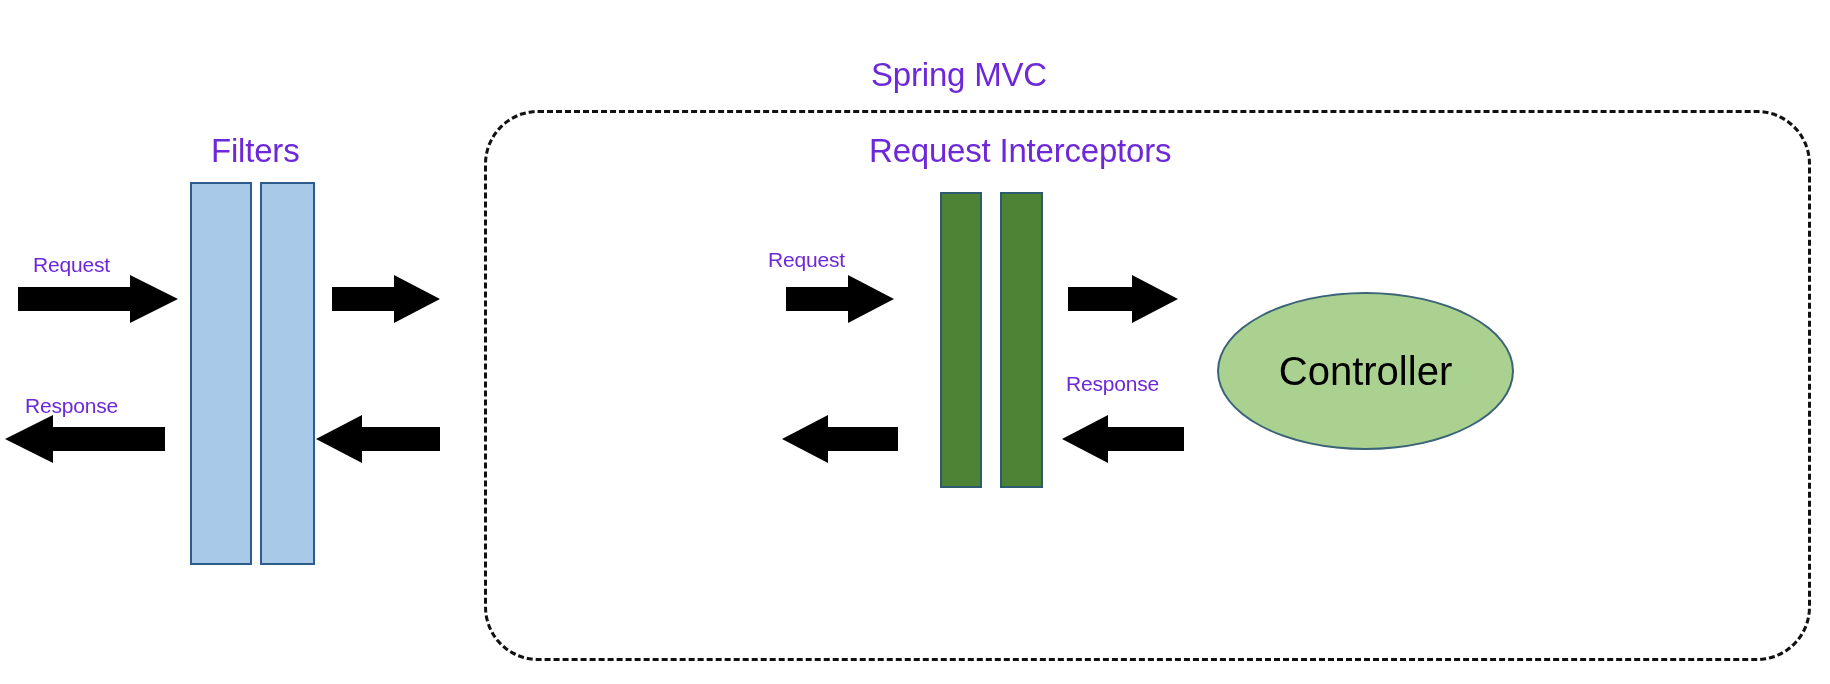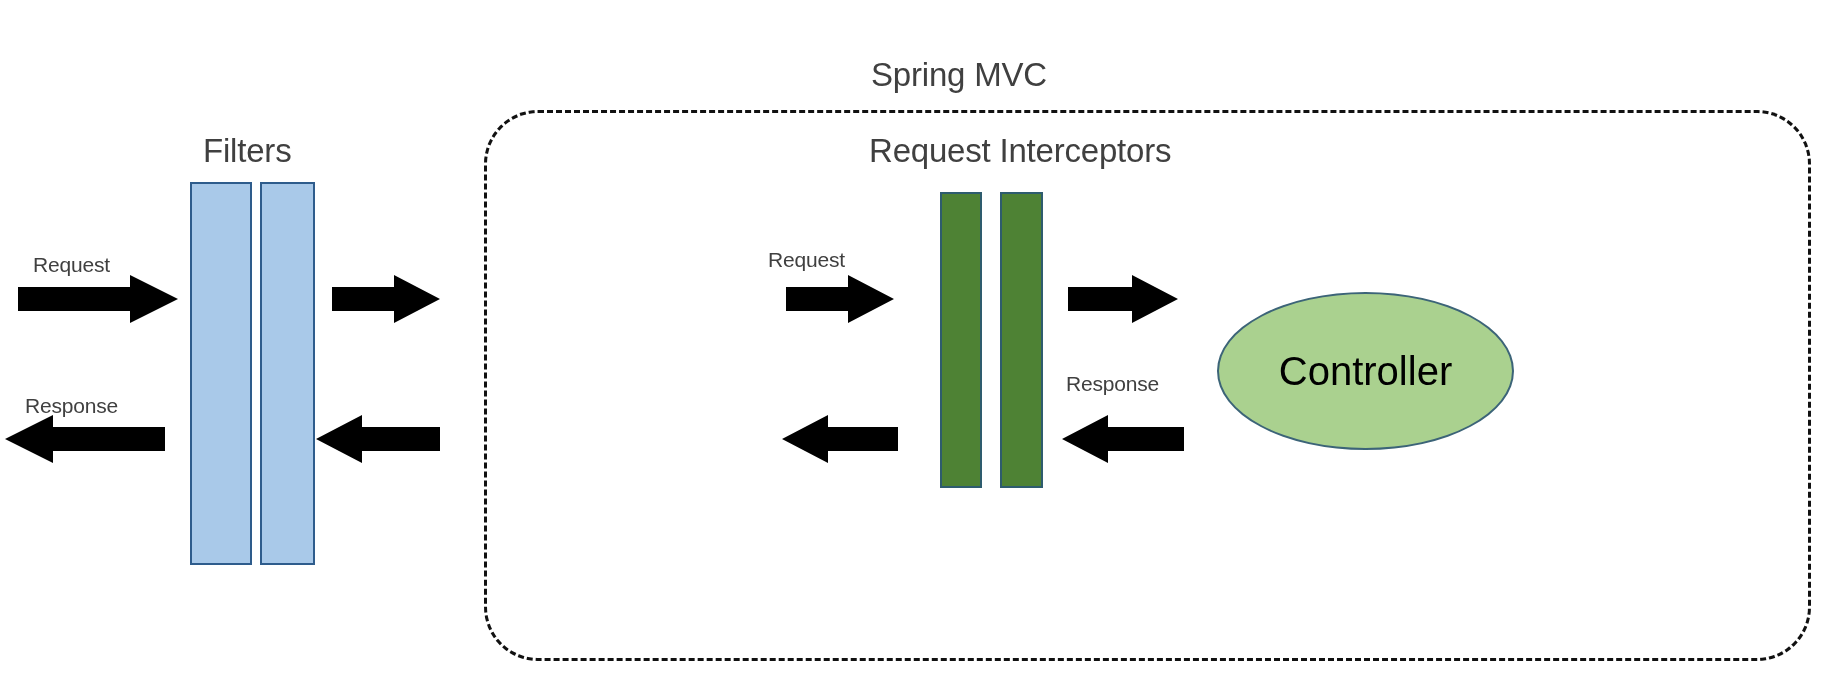--- a/index.html
+++ b/index.html
@@ -15,21 +15,21 @@
     position: relative;
     width: 1830px;
     height: 684px;
     background: #ffffff;
     overflow: hidden;
   }
 
   
   .label {
     position: absolute;
-    color: #404040;
+    color: #6d28d9;
     font-weight: 400;
     white-space: nowrap;
     line-height: 1;
     letter-spacing: -0.2px;
   }
   .label-lg { font-size: 33px; }
   .label-md { font-size: 21px; }
 
   
   #spring-mvc-box {
@@ -104,21 +104,21 @@
 </style>
 </head>
 <body>
 
 <div id="canvas">
 
   <div class="label label-lg" style="left:871px; top:58px;">Spring MVC</div>
 
   <div id="spring-mvc-box"></div>
 
-  <div class="label label-lg" style="left:203px; top:134px;">Filters</div>
+  <div class="label label-lg" style="left:211px; top:134px;">Filters</div>
 
   <div class="bar bar-filter" style="left:190px; top:182px; width:62px; height:383px;"></div>
   <div class="bar bar-filter" style="left:260px; top:182px; width:55px; height:383px;"></div>
 
   <div class="label label-lg" style="left:869px; top:134px;">Request Interceptors</div>
 
   <div class="bar bar-interceptor" style="left:940px; top:192px; width:42px; height:296px;"></div>
   <div class="bar bar-interceptor" style="left:1000px; top:192px; width:43px; height:296px;"></div>
 
 

